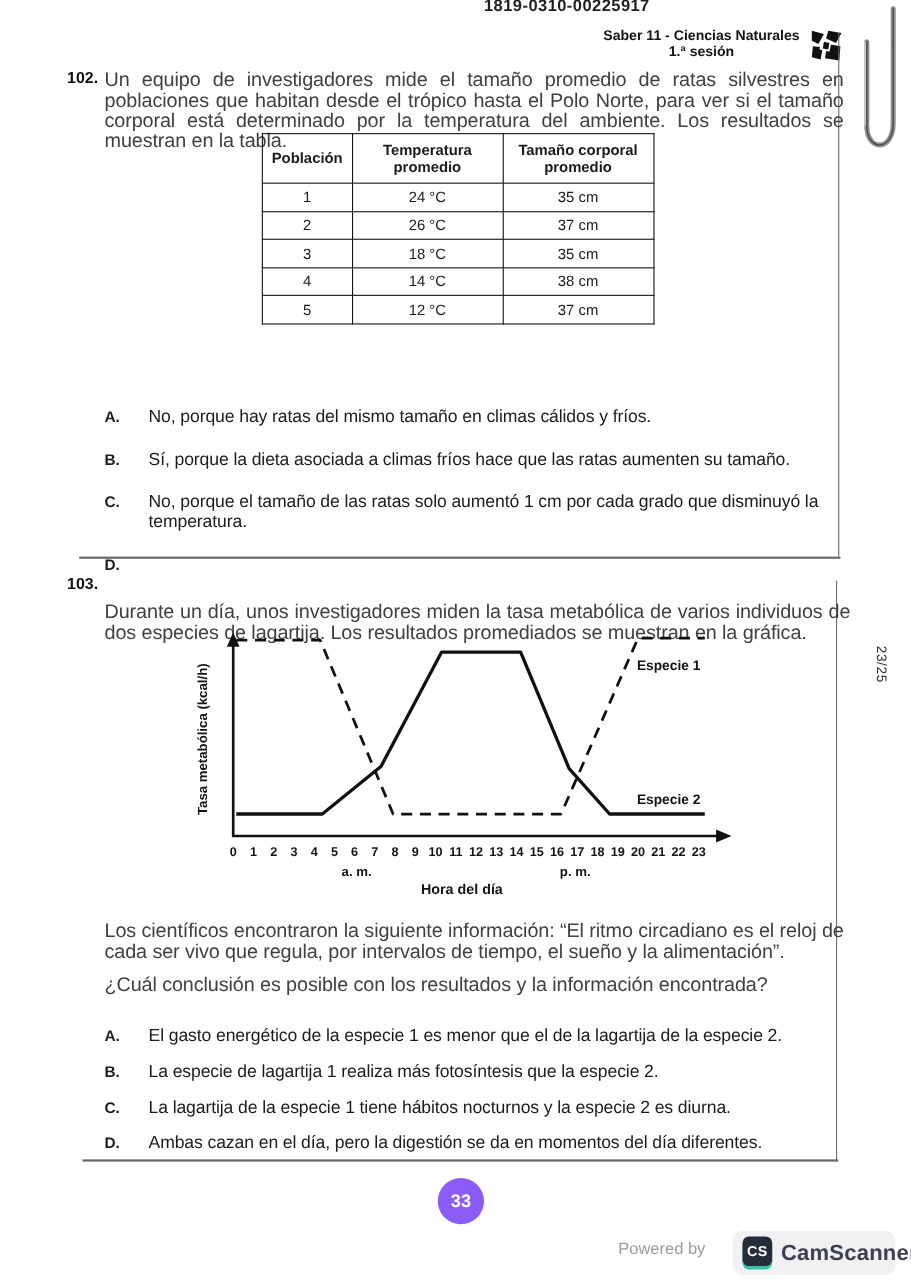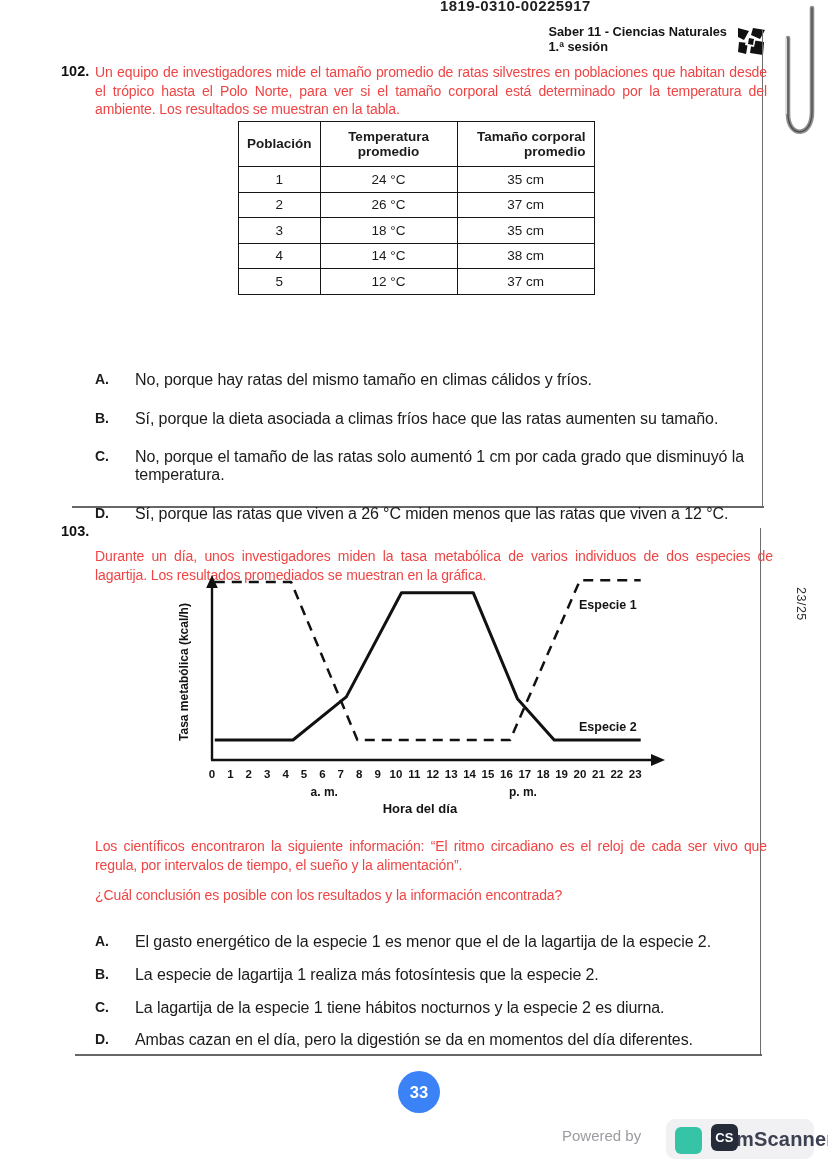--- a/index.html
+++ b/index.html
@@ -2,56 +2,56 @@
 <html><head>
 <meta charset="utf-8">
 <style>
   * { margin:0; padding:0; box-sizing:border-box; }
   html,body { background:#fff; }
   #page {
     position:relative; width:828px; height:1171px; background:#ffffff;
     font-family:"Liberation Sans", sans-serif; color:#1b1b1b; overflow:hidden;
   }
   .abs { position:absolute; }
-  .para { font-size:14px; line-height:18.6px; text-align:justify; color:#ef4444; letter-spacing:-0.1px; }
+  .para { font-size:18px; line-height:18.6px; text-align:justify; color:#404040; letter-spacing:-0.1px; }
   .qnum { font-weight:bold; font-size:14.5px; color:#101010; }
   
   #scan-code { left:440px; top:-3px; font-size:15px; font-weight:600; letter-spacing:0.4px; color:#1f1f1f; }
-  #hdr { right:101px; top:25px; text-align:left; font-size:12.8px; font-weight:bold; line-height:14.5px; color:#141414; }
+  #hdr { right:101px; top:25px; text-align:center; font-size:12.8px; font-weight:bold; line-height:14.5px; color:#141414; }
   
   table#rat-table { border-collapse:collapse; }
   #rat-table th, #rat-table td { border:1.8px solid #151515; font-size:13.5px; text-align:center; vertical-align:middle; }
   #rat-table th { font-weight:bold; padding:5px 8px; line-height:15.5px; height:45px; }
   #rat-table td { height:25.5px; padding:0 8px; }
-  #rat-table .c0 { width:80px; } #rat-table .c1 { width:137px;margin-top:16px; } #rat-table .c2 { width:137px;text-align:right; }
+  #rat-table .c0 { width:80px; } #rat-table .c1 { width:137px;margin-top:16px; } #rat-table .c2 { width:137px; }
   
   .opts { }
   .opt { display:flex; align-items:flex-start; }
   .opt .let { font-weight:bold; width:40px; flex:0 0 40px; font-size:14px; }
   .opt .txt { font-size:16px; letter-spacing:-0.1px; }
   #opts-102 .opt { margin-bottom:20.5px; }
   #opts-103 .opt { margin-bottom:14.8px; }
   
   .vrule { width:0; border-left:1.6px solid #6d6d6d; }
   .hrule { height:0; border-top:2px solid #4c4c4c; opacity:0.85; }
   
   #page-badge {
     left:398px; top:1071px; width:42px; height:42px; border-radius:50%;
-    background:#3b82f6; color:#fff; font-weight:bold; font-size:16.5px;
+    background:#8b5cf6; color:#fff; font-weight:bold; font-size:16.5px;
     display:flex; align-items:center; justify-content:center;
   }
   #powered { left:562px; top:1127px; font-size:15px; color:#9b9ba1; }
   #cs-pill {
     left:666px; top:1119px; width:148px; height:40px; background:#f1f1f3; border-radius:9px;
     display:flex; align-items:center; padding-left:9px;
   }
   #cs-icon-wrap { position:relative; width:27px; height:30px; flex:0 0 27px; }
   #cs-icon-teal { position:absolute; left:0; bottom:0; width:27px; height:27px; border-radius:6px; }
   #cs-icon-dark { position:absolute; left:0; top:0; width:27px; height:27px; border-radius:6px;
-    color:#fff; font-weight:bold; font-size:13px; display:flex; align-items:center; justify-content:center; letter-spacing:0.3px;margin-left:36px; }
+    color:#fff; font-weight:bold; font-size:13px; display:flex; align-items:center; justify-content:center; letter-spacing:0.3px; }
   #cs-name { margin-left:8px; font-size:20px; font-weight:600; color:#3c4050; letter-spacing:0.2px; }
   #side-label { left:794px; top:587px; writing-mode:vertical-rl; font-size:12.5px; color:#2e2e2e; letter-spacing:0.5px; }
   
   #chart-wrap { left:172px; top:572px; width:500px; height:246px; }
   #chart-wrap svg { width:500px; height:246px; display:block; }
 </style>
 </head>
 <body>
 
 <div id="page">
@@ -130,21 +130,20 @@
     <div class="opt">
       <span class="let">B.</span>
       <span class="txt">Sí, porque la dieta asociada a climas fríos hace que las ratas aumenten su tamaño.</span>
     </div>
     <div class="opt">
       <span class="let">C.</span>
       <span class="txt">No, porque el tamaño de las ratas solo aumentó 1 cm por cada grado que disminuyó la temperatura.</span>
     </div>
     <div class="opt">
       <span class="let">D.</span>
-      <span class="txt">Sí, porque las ratas que viven a 26 °C miden menos que las ratas que viven a 12 °C.</span>
     </div>
   </div>
 
   <div class="abs qnum" style="left:61px; top:523px;">103.</div>
   <div class="abs para" style="left:95px; top:547px; width:678px;">Durante un día, unos investigadores miden la tasa metabólica de varios individuos de dos especies de lagartija. Los resultados promediados se muestran en la gráfica.</div>
 
   <div class="abs" id="chart-wrap">
     <svg viewBox="0 0 500 246">
         <line x1="40" y1="188" x2="40" y2="12" stroke="#111" stroke-width="2.4"></line>
         <line x1="39" y1="188" x2="484" y2="188" stroke="#111" stroke-width="2.4"></line>

